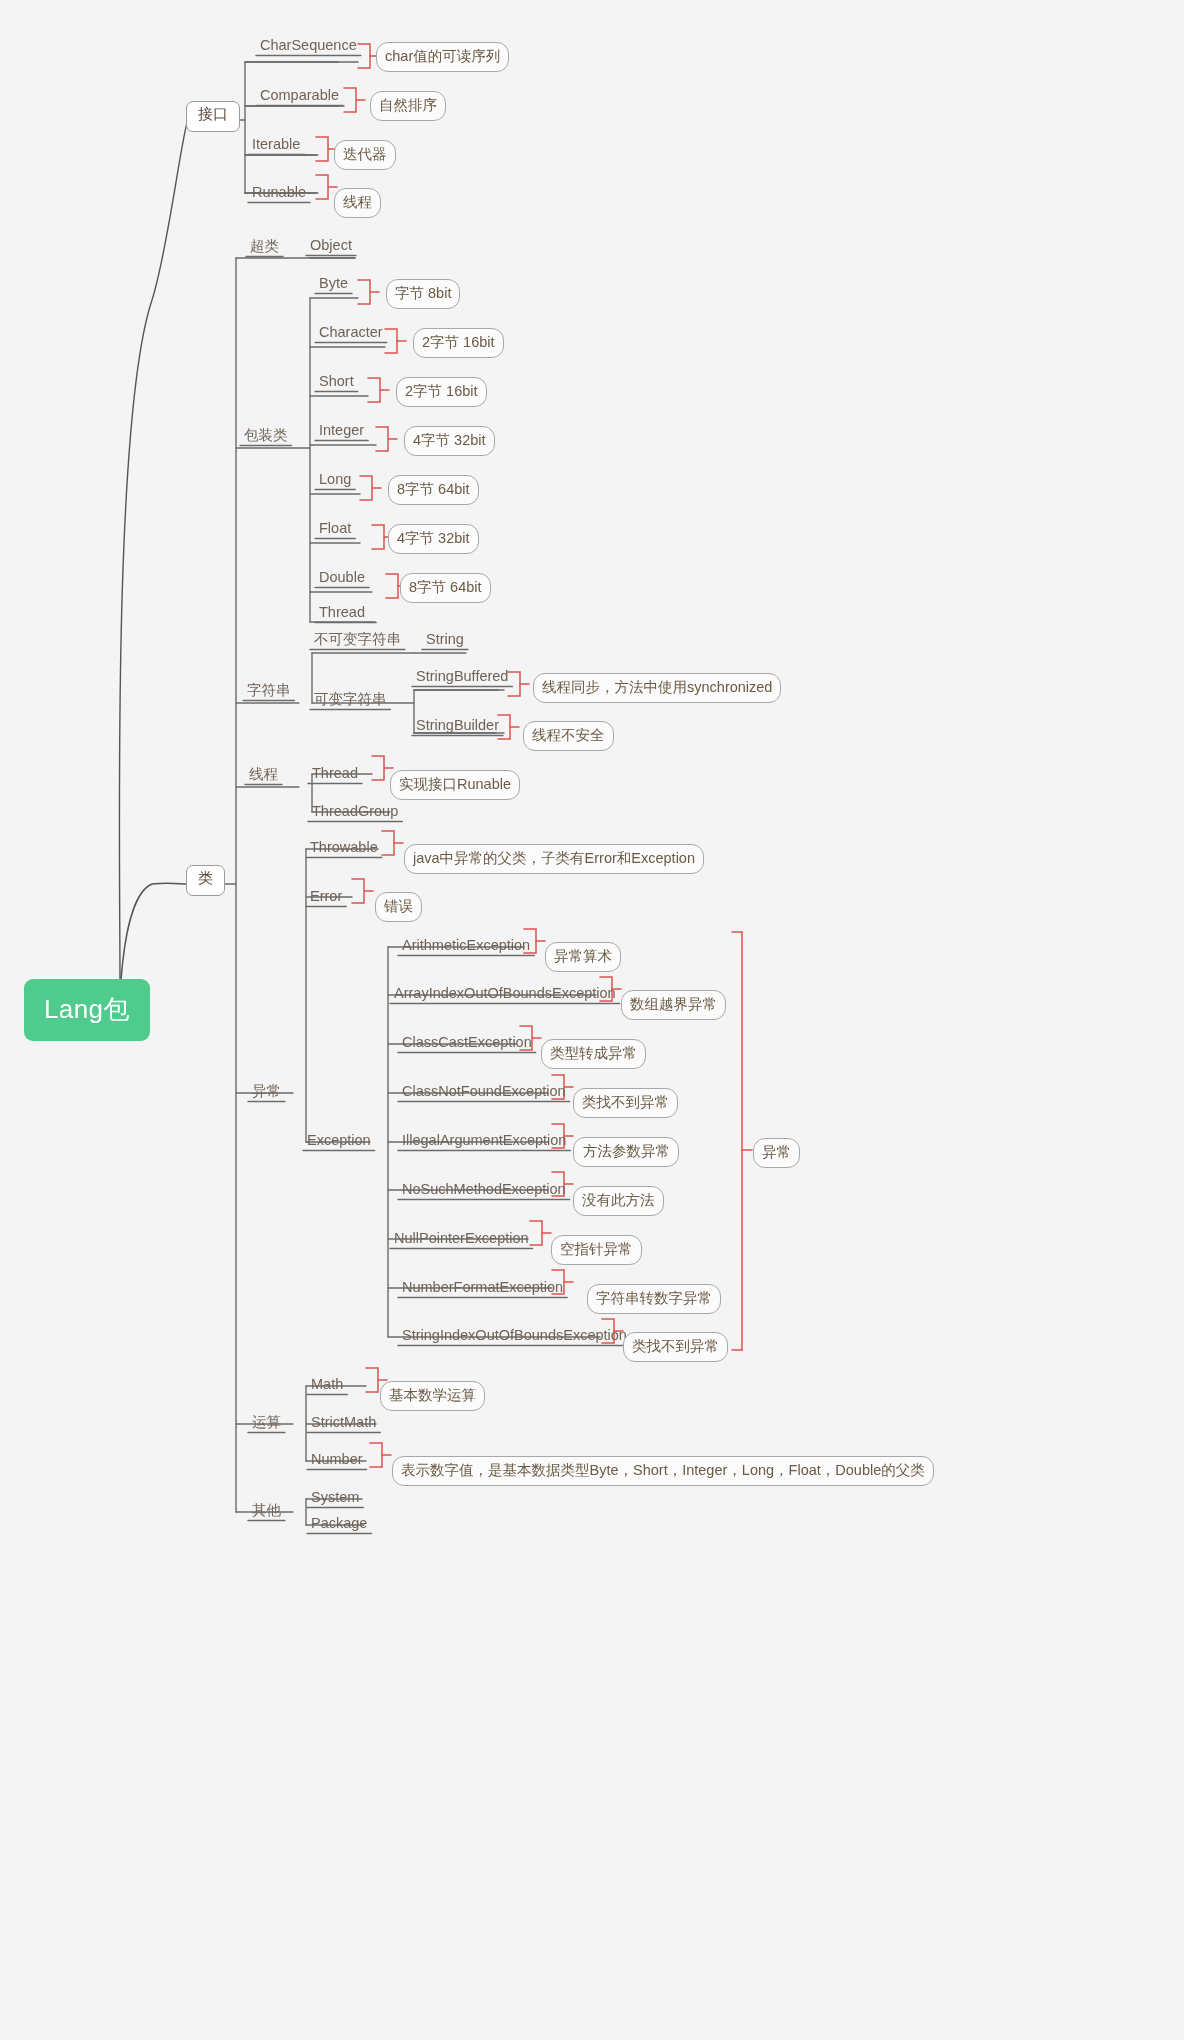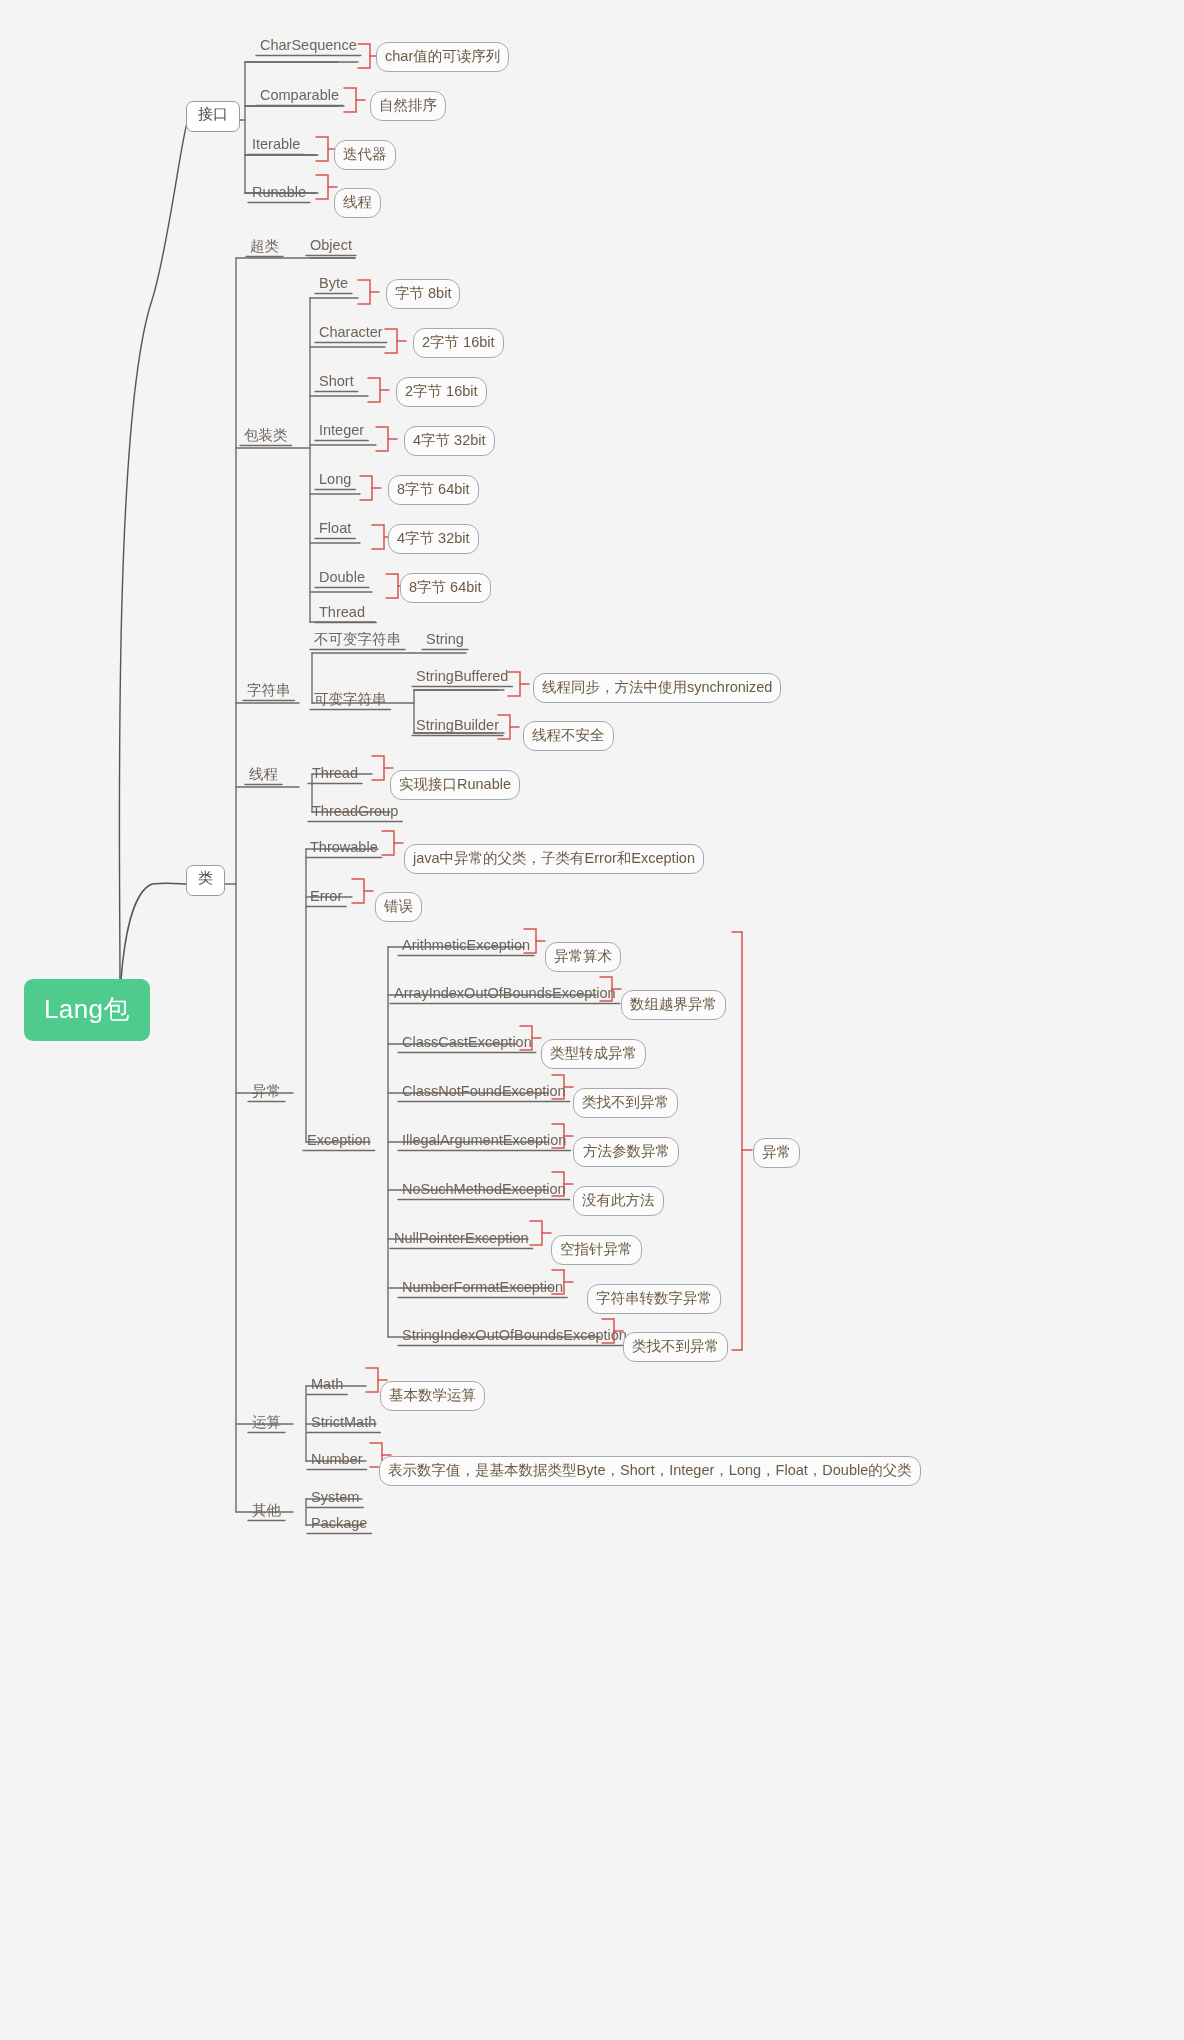--- a/index.html
+++ b/index.html
@@ -381,21 +381,21 @@
   <div class="node note-node" style="left:623px; top:1332px;">类找不到异常</div>
 
   <div class="node plain-node" style="left:248px; top:1415px;">运算</div>
 
   <div class="node plain-node" style="left:307px; top:1377px;">Math</div>
   <div class="node note-node" style="left:380px; top:1381px;">基本数学运算</div>
 
   <div class="node plain-node" style="left:307px; top:1415px;">StrictMath</div>
 
   <div class="node plain-node" style="left:307px; top:1452px;">Number</div>
-  <div class="node note-node" style="left:379px; top:1456px;text-align:right;">表示数字值，是基本数据类型Byte，Short，Integer，Long，Float，Double的父类</div>
+  <div class="node note-node" style="left:392px; top:1456px;text-align:right;">表示数字值，是基本数据类型Byte，Short，Integer，Long，Float，Double的父类</div>
 
   <div class="node plain-node" style="left:248px; top:1503px;">其他</div>
 
   <div class="node plain-node" style="left:307px; top:1490px;">System</div>
 
   <div class="node plain-node" style="left:307px; top:1516px;">Package</div>
 
 </div>
 
 </body></html>

